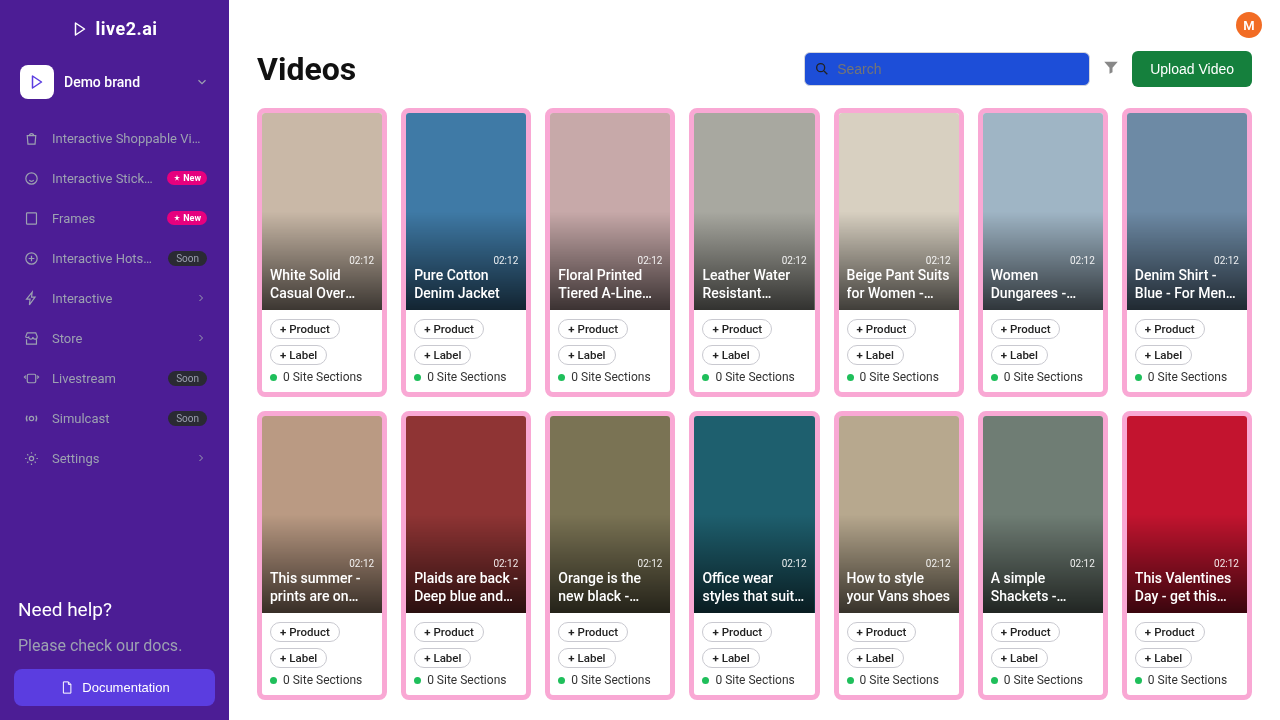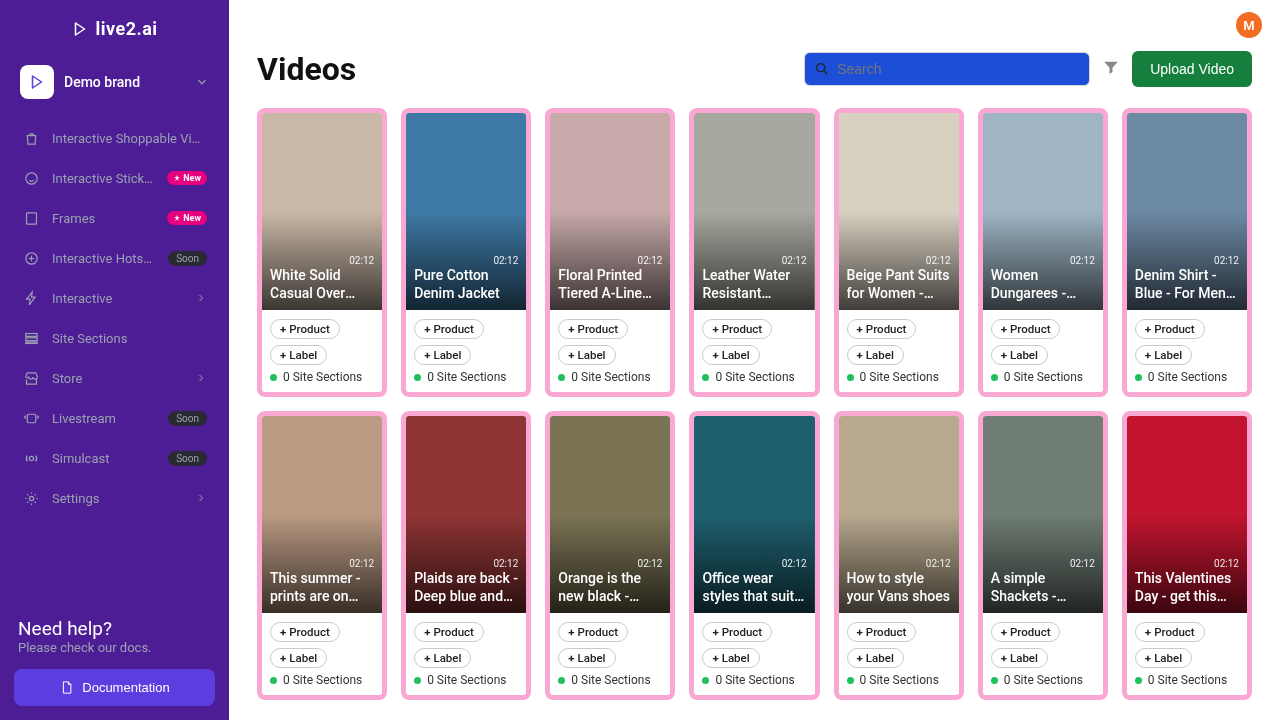--- a/index.html
+++ b/index.html
@@ -16,21 +16,21 @@
 .brand-name { font-size: 14px; font-weight: 500; flex: 1; }
 .navlist { padding: 4px 8px; flex: 1; overflow: auto; }
 .nav-item { display: flex; align-items: center; gap: 12px; padding: 10px 14px; border-radius: 8px; color: #9ca1b1; font-size: 13px; cursor: pointer; position: relative; margin-bottom: 2px; }
 .nav-item.active { background: #3a2ea6; color: #fff; }
 .nav-item .ic { width: 18px; height: 18px; flex-shrink: 0; display: flex; align-items: center; justify-content: center; }
 .nav-item .lbl { flex: 1; white-space: nowrap; overflow: hidden; text-overflow: ellipsis; }
 .badge-new { background: #e6007e; color: #fff; font-size: 9px; font-weight: 700; padding: 2px 6px; border-radius: 8px; display: flex; align-items: center; gap: 2px; }
 .badge-soon { background: #2a2a33; color: #9ca1b1; font-size: 10px; padding: 2px 8px; border-radius: 8px; }
 .help-box { padding: 14px 18px 10px; }
 .help-title { font-size: 19px; font-weight: 400; color: #fff; }
-.help-sub { font-size: 13px; color: #9ca1b1; margin-top: 0; }
+.help-sub { font-size: 16px; color: #9ca1b1; margin-top: 15px; }
 .doc-btn { margin: 4px 14px 14px; background: #5b3de0; color: #fff; border: none; border-radius: 8px; padding: 11px; font-size: 13px; font-weight: 500; display: flex; align-items: center; justify-content: center; gap: 8px; cursor: pointer; }
 
 
 .main { flex: 1; background: #fff; overflow: hidden; display: flex; flex-direction: column; }
 .avatar { position: absolute; top: 12px; right: 18px; width: 26px; height: 26px; border-radius: 50%; background: #f26c24; color: #fff; font-size: 13px; font-weight: 600; display: flex; align-items: center; justify-content: center; cursor: pointer; }
 .header { display: flex; align-items: center; gap: 6px; padding: 50px 28px 10px; }
 .page-title { font-size: 32px; font-weight: 700; flex: 1; color: #111; }
 .search-wrap { position: relative; width: 286px; }
 .search-ic { position: absolute; left: 10px; top: 50%; transform: translateY(-50%); color: #555; }
 .search-input { width: 100%; padding: 8px 10px 8px 32px; border: 1px solid #d5d5db; border-radius: 6px; font-size: 14px; background: #1d4ed8; }
@@ -125,30 +125,20 @@
             </svg>
           </span>
           <span class="lbl">Interactive</span>
           <svg width="12" height="12" viewBox="0 0 24 24">
             <path d="M9 6l6 6-6 6" stroke="#9ca1b1" stroke-width="2" fill="none"></path>
           </svg>
         </div>
         <div class="nav-item">
           <span class="ic">
             <svg viewBox="0 0 24 24" width="17" height="17">
-              <rect x="4" y="5" width="16" height="4" stroke="currentColor" stroke-width="1.7" fill="none"></rect>
-              <rect x="4" y="11" width="16" height="4" stroke="currentColor" stroke-width="1.7" fill="none"></rect>
-              <rect x="4" y="17" width="16" height="2" stroke="currentColor" stroke-width="1.7" fill="none"></rect>
-            </svg>
-          </span>
-          <span class="lbl">Site Sections</span>
-        </div>
-        <div class="nav-item">
-          <span class="ic">
-            <svg viewBox="0 0 24 24" width="17" height="17">
               <path d="M4 9l2-5h12l2 5v1a3 3 0 01-6 0 3 3 0 01-6 0 3 3 0 01-4 0V9z M5 13v7h14v-7" stroke="currentColor" stroke-width="1.7" fill="none"></path>
             </svg>
           </span>
           <span class="lbl">Store</span>
           <svg width="12" height="12" viewBox="0 0 24 24">
             <path d="M9 6l6 6-6 6" stroke="#9ca1b1" stroke-width="2" fill="none"></path>
           </svg>
         </div>
         <div class="nav-item">
           <span class="ic">

